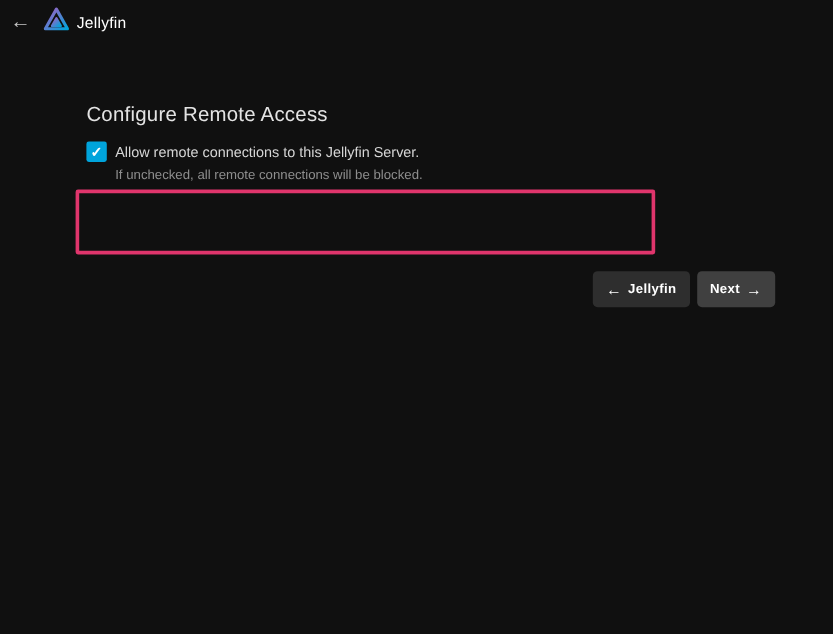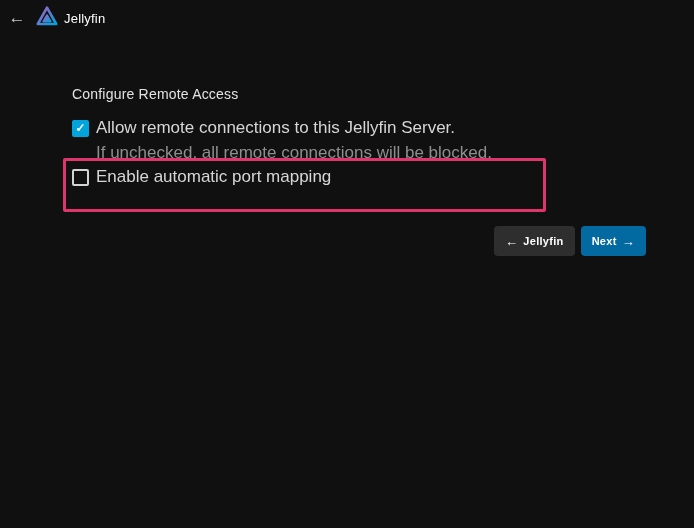--- a/index.html
+++ b/index.html
@@ -26,21 +26,21 @@
     cursor: pointer;
   }
   .logo-text {
     color: #ffffff; font-size: 13px; font-weight: 400;
     letter-spacing: 0.2px;
   }
 
   
   .page-title {
     position: absolute; left: 72px; top: 86px;
-    font-size: 14px; font-weight: 400;
+    font-size: 17px; font-weight: 400;
     color: #e3e3e3; letter-spacing: 0.2px;
   }
 
   
   .option { position: absolute; left: 72px; }
   .option-1 { top: 118px; }
   .option-2 { top: 167px; }
   .option-row { display: flex; align-items: center; }
   .checkbox {
     width: 17px; height: 17px; flex: 0 0 17px;
@@ -51,25 +51,25 @@
     background: #00a4dc;
     color: #ffffff; font-size: 12px; font-weight: bold; line-height: 1;
   }
   .checkbox.unchecked {
     background: transparent;
     border: 2px solid #d4d4d4;
     color: transparent;
   }
   .option-label {
     margin-left: 7px;
-    font-size: 17px; color: #d6d6d6; cursor: pointer;
+    font-size: 12px; color: #d6d6d6; cursor: pointer;
   }
   .option-help {
     margin-left: 24px; margin-top: 5px;
-    font-size: 17px; color: #8e8e8e;
+    font-size: 11px; color: #8e8e8e;
   }
 
   
   .highlight-box {
     position: absolute; left: 63px; top: 158px;
     width: 483px; height: 54px;
     border: 3px solid #e0356c;
     border-radius: 2px;
     pointer-events: none;
   }
@@ -82,21 +82,21 @@
   .wizard-btn {
     height: 30px;
     display: flex; align-items: center; justify-content: center; gap: 5px;
     border: none; border-radius: 4px; cursor: pointer;
     font-family: "Liberation Sans", sans-serif;
     font-size: 11px; font-weight: bold; color: #ffffff;
     letter-spacing: 0.3px;
     padding: 0 11px;
   }
   .btn-previous { background: #2e2e2e; }
-  .btn-next { background: #0369a1; }
+  .btn-next { background: #404040; }
   .btn-arrow { font-size: 13px; font-weight: normal; line-height: 1; }
 </style>
 </head>
 <body>
 
 <button class="back-button">
   <span>←</span>
 </button>
 
 <div class="logo">
@@ -123,24 +123,20 @@
       <span>✓</span>
     </span>
     <label class="option-label">Allow remote connections to this Jellyfin Server.</label>
   </div>
   <div class="option-help">If unchecked, all remote connections will be blocked.</div>
 </div>
 
 <div class="highlight-box"></div>
 
 <div class="option option-2">
-  <div class="option-row">
-    <span class="checkbox unchecked"></span>
-    <label class="option-label">Enable automatic port mapping</label>
-  </div>
 </div>
 
 <div class="button-row">
   <button class="wizard-btn btn-previous">
     <span class="btn-arrow">←</span>
     <span>Jellyfin</span>
   </button>
   <button class="wizard-btn btn-next">
     <span>Next</span>
     <span class="btn-arrow">→</span>

